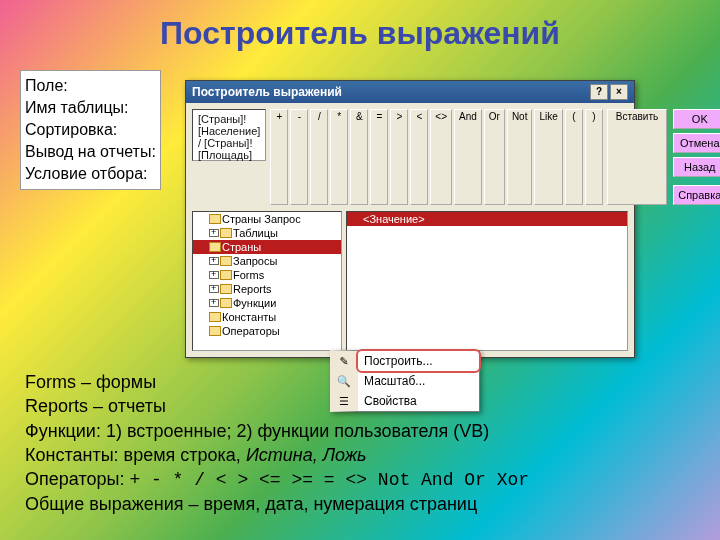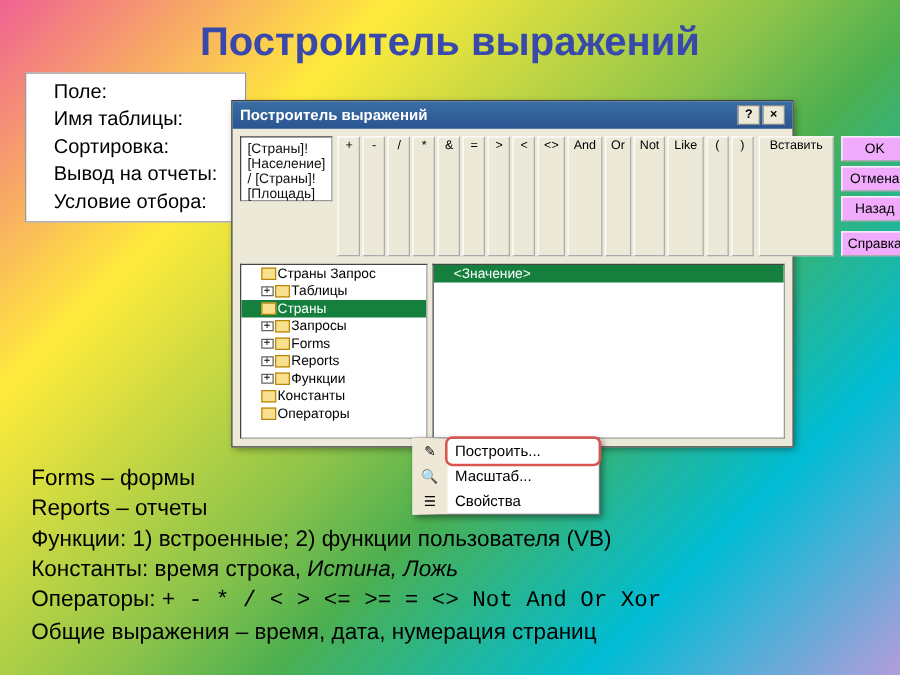--- a/index.html
+++ b/index.html
@@ -1,38 +1,38 @@
 <!DOCTYPE html>
 <html><head>
 <meta charset="utf-8">
 <style>
 *{box-sizing:border-box;margin:0;padding:0;font-family:Tahoma,Arial,sans-serif}
 html,body{width:720px;height:540px;overflow:hidden}
 .bg{width:720px;height:540px;background:linear-gradient(135deg,#f06292 0%,#ffeb3b 25%,#8bc34a 50%,#4caf50 60%,#00bcd4 80%,#b39ddb 100%);position:relative}
 .heading{position:absolute;top:15px;left:0;right:0;text-align:center;font-size:32px;font-weight:bold;color:#3949ab}
-.leftbox{position:absolute;top:58px;left:20px;background:#fff;border:1px solid #999;padding:4px 22px;font-size:16px}
+.leftbox{position:absolute;top:70px;left:20px;background:#fff;border:1px solid #999;padding:4px 4px;font-size:16px}
 .leftbox div{padding:2px 0}
 .dialog{position:absolute;top:80px;left:185px;width:450px;background:#ece9d8;border:1px solid #404040;box-shadow:2px 2px 6px rgba(0,0,0,.4)}
 .titlebar{background:linear-gradient(#3b6ea5,#2a5490);color:#fff;padding:3px 6px;font-size:12px;font-weight:bold;display:flex;align-items:center}
 .titlebar .spacer{flex:1}
 .titlebar .wbtn{width:18px;height:16px;background:#ece9d8;border:1px solid #888;margin-left:2px;font-size:10px;text-align:center;line-height:14px;color:#000}
 .dialogbody{padding:6px;display:flex;gap:6px}
 .leftcol{flex:1;display:flex;gap:4px}
 .exprbox{background:#fff;border:1px inset #999;height:52px;padding:3px 5px;font-size:11px;color:#111}
 .oprow{display:flex;gap:2px}
 .oprow .ob{background:#ece9d8;border:1px outset #fff;font-size:10px;padding:1px 4px;min-width:18px;text-align:center;cursor:pointer}
 .rightcol{width:70px;display:flex;flex-direction:column;gap:4px}
 .btn{background:#f0abfc;border:1px outset #fff;font-size:11px;padding:3px 4px;text-align:center;cursor:pointer}
 .triple{display:flex;gap:4px;padding:0 6px 6px 6px}
 .pane{background:#fff;border:1px inset #999;height:140px;overflow:hidden;font-size:11px}
 .pane.left{width:150px}
 .pane.mid{width:140px}
 .pane.right{flex:1}
 .item{padding:1px 16px;display:flex;align-items:center;gap:1px;cursor:pointer}
-.item.sel{background:#15803d;color:#fff}
+.item.sel{background:#b91c1c;color:#fff}
 .fico{width:12px;height:10px;background:#f8e08e;border:1px solid #b8860b;display:inline-block}
 .pico{width:10px;height:8px;border:1px solid #666;display:inline-block;position:relative}
 .pico::before{content:"+";position:absolute;top:-3px;left:1px;font-size:9px}
 .indent{padding-left:16px}
 .contextmenu{position:absolute;top:350px;left:330px;background:#fff;border:1px solid #7a7a7a;box-shadow:2px 2px 5px rgba(0,0,0,.4);font-size:12px;width:150px;border-left:28px solid #efe8d6}
 .contextmenu .mi{padding:3px 10px 3px 6px;display:flex;align-items:center;gap:6px;cursor:pointer;position:relative}
 .contextmenu .mi .mico{position:absolute;left:-22px;width:16px;height:16px;display:flex;align-items:center;justify-content:center;font-size:11px}
 .miborder{border:2px solid #d9534f;border-radius:6px;margin:-2px}
 .notes{position:absolute;left:25px;top:370px;font-size:18px;color:#000;line-height:1.35}
 .notes .mono{font-family:"Courier New",monospace}

